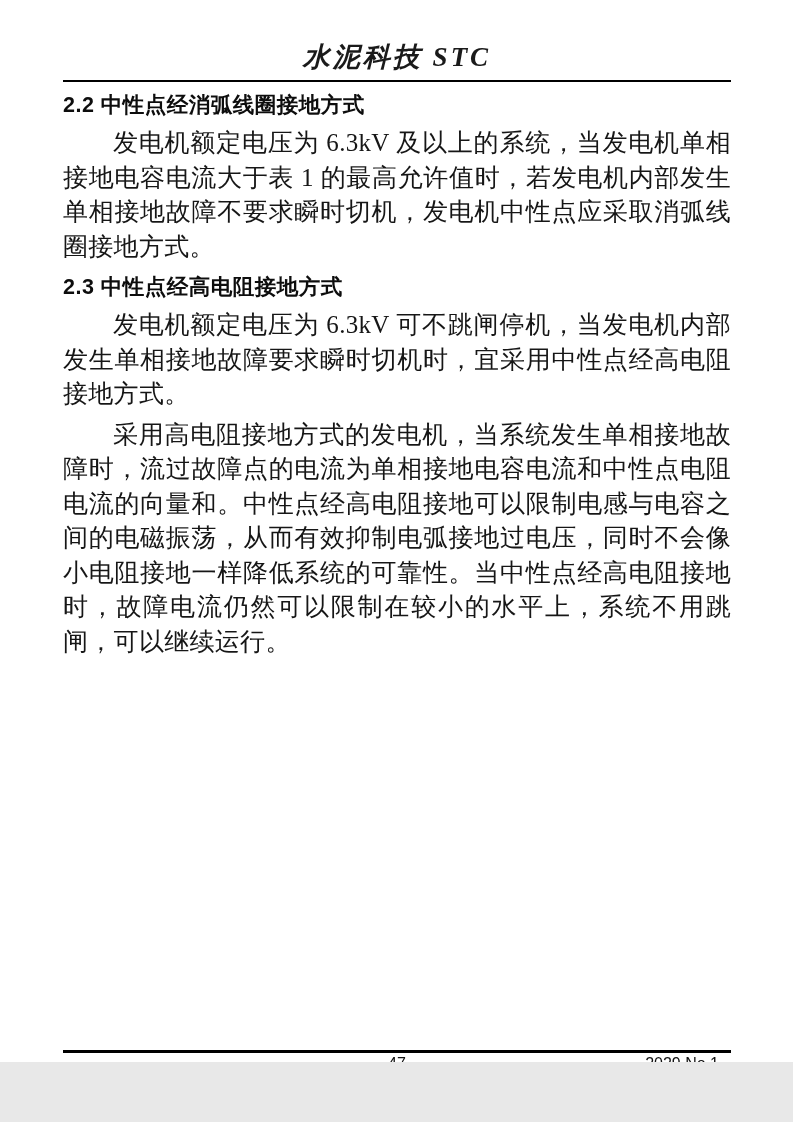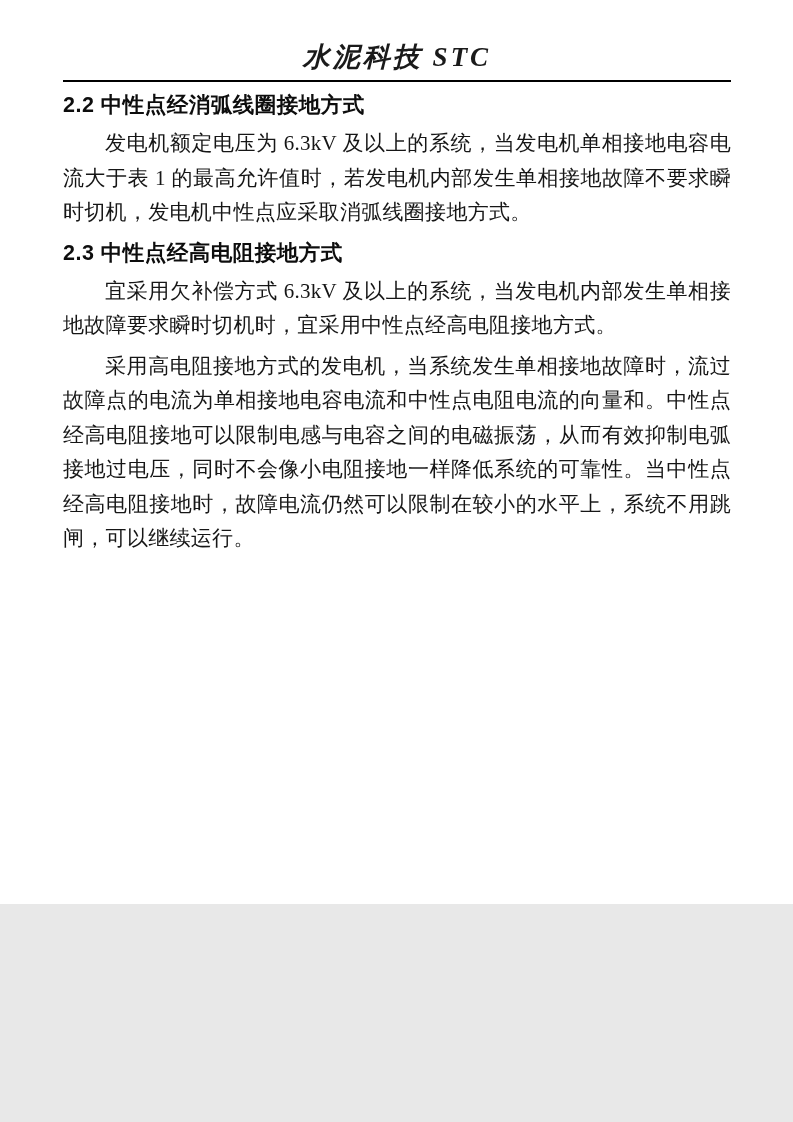--- a/index.html
+++ b/index.html
@@ -3,21 +3,21 @@
 <meta charset="utf-8">
 <style>
   html, body {
     margin: 0;
     padding: 0;
     background: #e8e8e8;
   }
   .page {
     position: relative;
     width: 793px;
-    height: 904px;
+    height: 1062px;
     margin: 0 auto;
     background: #ffffff;
     color: #141414;
     font-family: "Liberation Serif", "DejaVu Serif", serif;
     overflow: hidden;
     box-sizing: border-box;
   }
   .content {
     position: absolute;
     left: 63px;
@@ -43,21 +43,21 @@
   .section-heading {
     margin: 8px 0 7px 0;
     font-family: "Liberation Sans", "DejaVu Sans", sans-serif;
     font-size: 21.5px;
     font-weight: bold;
     letter-spacing: 0.5px;
     color: #0d0d0d;
   }
   .body-paragraph {
     margin: 0 0 6px 0;
-    font-size: 21px;
+    font-size: 25px;
     line-height: 34.5px;
     text-align: justify;
     text-justify: inter-ideograph;
     text-indent: 2em;
     letter-spacing: 0.3px;
     color: #161616;
   }
   .footer {
     position: absolute;
     left: 63px;
@@ -98,21 +98,21 @@
     <hr class="header-rule">
 
     <h2 class="section-heading">2.2 中性点经消弧线圈接地方式</h2>
 
     <p class="body-paragraph">发电机额定电压为 6.3kV 及以上的系统，当发电机单相接地电容电流大于表 1 的最高允许值时，若发电机内部发生单相接地故障不要求瞬时切机，发电机中性点应采取消弧线圈接地方式。</p>
 
 
 
     <h2 class="section-heading">2.3 中性点经高电阻接地方式</h2>
 
-    <p class="body-paragraph">宜采用欠补偿方式 6.3kV 及以上的系统，当发电机内部发生单相接地故障要求瞬时切机时，宜采用中性点经高电阻接地方式。</p>
+    <p class="body-paragraph">发电机额定电压为 6.3kV 可不跳闸停机，当发电机内部发生单相接地故障要求瞬时切机时，宜采用中性点经高电阻接地方式。</p>
 
     <p class="body-paragraph">采用高电阻接地方式的发电机，当系统发生单相接地故障时，流过故障点的电流为单相接地电容电流和中性点电阻电流的向量和。中性点经高电阻接地可以限制电感与电容之间的电磁振荡，从而有效抑制电弧接地过电压，同时不会像小电阻接地一样降低系统的可靠性。当中性点经高电阻接地时，故障电流仍然可以限制在较小的水平上，系统不用跳闸，可以继续运行。</p>
 
 
   </div>
 
   <div class="footer">
     <hr class="footer-rule">
     <div class="footer-row">
       <div class="page-number">47</div>

